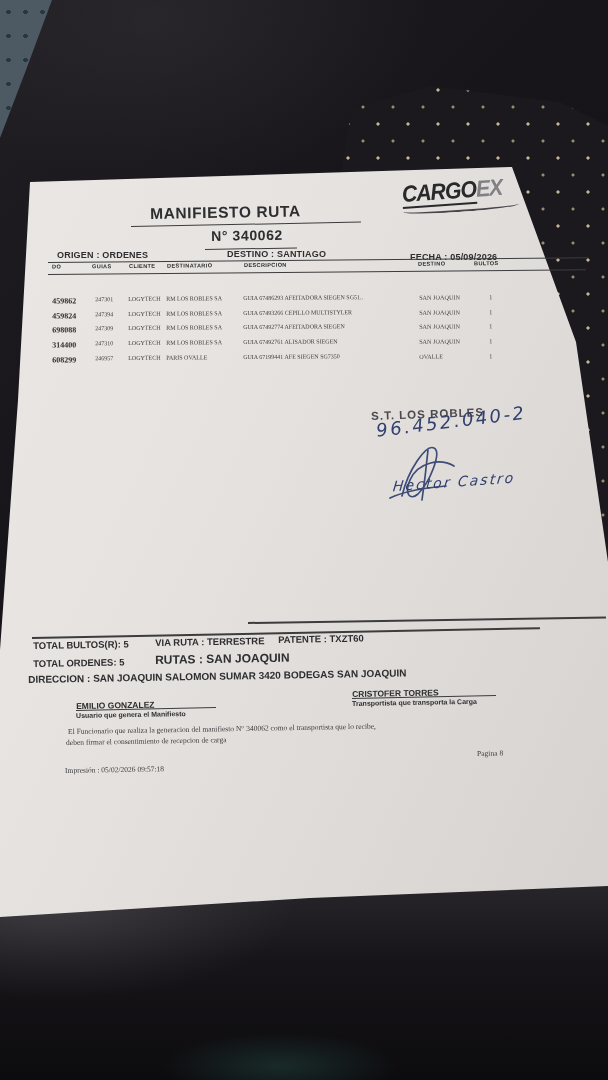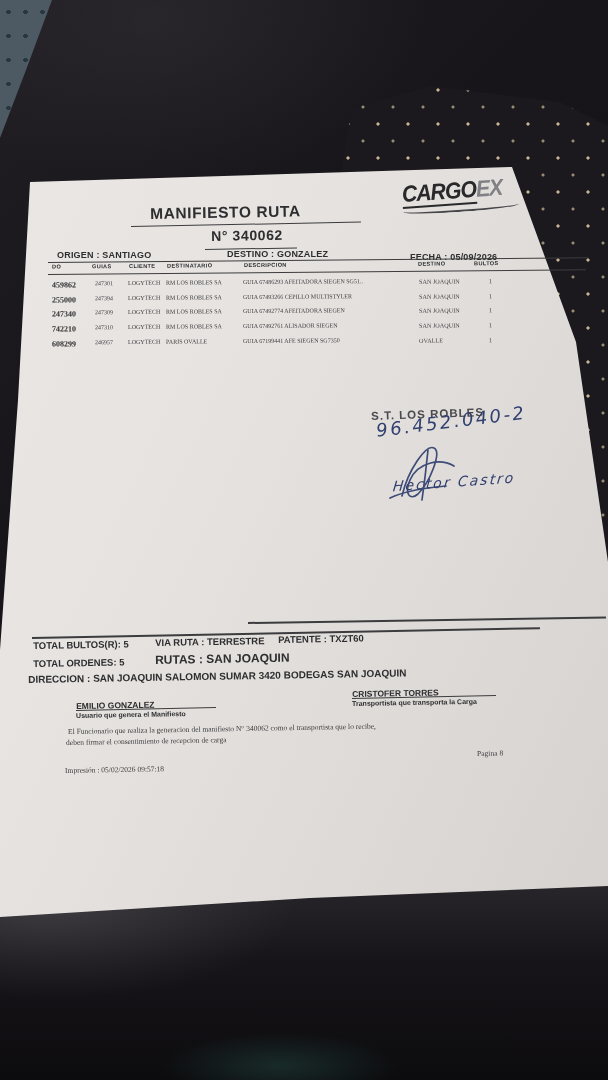--- a/index.html
+++ b/index.html
@@ -48,21 +48,21 @@
   #logo .p2{color:#818185;}
   #logo-swoosh{width:116px;height:6px;border-bottom:2.2px solid #46464a;border-radius:50%;margin-top:0px;}
 
   #doc-title{left:150px;top:205px;font-size:15.5px;letter-spacing:.6px;transform:rotate(-1deg);transform-origin:0 0;}
   #doc-num{left:211px;top:228px;font-size:14px;letter-spacing:.6px;transform:rotate(-1deg);transform-origin:0 0;}
 
   .info{font-size:9px;letter-spacing:.2px;}
 
   .th{font-size:5.6px;letter-spacing:.35px;font-weight:bold;color:#2e2e30;position:absolute;top:0;}
   .row{left:0;width:608px;height:13px;transform:rotate(-0.45deg);transform-origin:0 0;}
-  .row span{position:absolute;top:0;white-space:nowrap;}
+  .row span{position:absolute;top:16px;white-space:nowrap;}
   .c-do{left:52px;font-family:"Liberation Serif",serif;font-weight:bold;font-size:8px;color:#2c2c2e;}
   .c-guia{left:95px;font-family:"Liberation Serif",serif;font-size:6px;color:#3d3d40;}
   .c-cli{left:128px;font-family:"Liberation Serif",serif;font-size:6px;color:#3d3d40;}
   .c-dest{left:166px;font-family:"Liberation Serif",serif;font-size:6px;color:#3d3d40;}
   .c-desc{left:243px;font-family:"Liberation Serif",serif;font-size:6px;color:#3d3d40;}
   .c-dno{left:419px;font-family:"Liberation Serif",serif;font-size:6.2px;color:#3d3d40;}
   .c-bul{left:489px;font-family:"Liberation Serif",serif;font-size:6.2px;color:#3d3d40;}
 
   
   #stamp-company{left:371px;top:410px;font-size:11.5px;letter-spacing:1px;color:#4a4a4e;
@@ -92,22 +92,22 @@
 <div class="abs" id="logo">
   <div class="word"><span class="p1">CARGO</span><span class="p2">EX</span></div>
   <div id="logo-swoosh"></div>
 </div>
 
 <div class="abs sans-b" id="doc-title">MANIFIESTO RUTA</div>
 <div class="abs rule" style="left:131px;top:226px;width:230px;transform:rotate(-1.1deg);"></div>
 <div class="abs sans-b" id="doc-num">N° 340062</div>
 <div class="abs rule" style="left:205px;top:249px;width:92px;transform:rotate(-1deg);"></div>
 
-<div class="abs sans-b info" style="left:57px;top:250px;">ORIGEN : SANTIAGO</div>
-<div class="abs sans-b info" style="left:227px;top:249px;">DESTINO : GONZALEZ</div>
+<div class="abs sans-b info" style="left:57px;top:250px;">ORIGEN : ORDENES</div>
+<div class="abs sans-b info" style="left:227px;top:249px;">DESTINO : SANTIAGO</div>
 <div class="abs sans-b info" style="left:410px;top:252px;">FECHA : 05/09/2026</div>
 
 <div class="abs rule" style="left:48px;top:262px;width:540px;transform:rotate(-0.5deg);"></div>
 <div class="abs" style="left:0;top:264px;width:608px;height:8px;transform:rotate(-0.45deg);transform-origin:0 0;">
   <span class="th" style="left:52px;">DO</span>
   <span class="th" style="left:92px;">GUIAS</span>
   <span class="th" style="left:129px;">CLIENTE</span>
   <span class="th" style="left:167px;">DESTINATARIO</span>
   <span class="th" style="left:244px;">DESCRIPCION</span>
   <span class="th" style="left:418px;">DESTINO</span>
@@ -118,39 +118,39 @@
 <div class="abs row" style="top:281px;">
   <span class="c-do">459862</span>
   <span class="c-guia">247301</span>
   <span class="c-cli">LOGYTECH</span>
   <span class="c-dest">RM LOS ROBLES SA</span>
   <span class="c-desc">GUIA 67486293 AFEITADORA SIEGEN SG51..</span>
   <span class="c-dno">SAN JOAQUIN</span>
   <span class="c-bul">1</span>
 </div>
 <div class="abs row" style="top:295.7px;">
-  <span class="c-do">255000</span>
+  <span class="c-do">459824</span>
   <span class="c-guia">247394</span>
   <span class="c-cli">LOGYTECH</span>
   <span class="c-dest">RM LOS ROBLES SA</span>
   <span class="c-desc">GUIA 67493266 CEPILLO MULTISTYLER</span>
   <span class="c-dno">SAN JOAQUIN</span>
   <span class="c-bul">1</span>
 </div>
 <div class="abs row" style="top:310.4px;">
-  <span class="c-do">247340</span>
+  <span class="c-do">698088</span>
   <span class="c-guia">247309</span>
   <span class="c-cli">LOGYTECH</span>
   <span class="c-dest">RM LOS ROBLES SA</span>
   <span class="c-desc">GUIA 67492774 AFEITADORA SIEGEN</span>
   <span class="c-dno">SAN JOAQUIN</span>
   <span class="c-bul">1</span>
 </div>
 <div class="abs row" style="top:325.1px;">
-  <span class="c-do">742210</span>
+  <span class="c-do">314400</span>
   <span class="c-guia">247310</span>
   <span class="c-cli">LOGYTECH</span>
   <span class="c-dest">RM LOS ROBLES SA</span>
   <span class="c-desc">GUIA 67492761 ALISADOR SIEGEN</span>
   <span class="c-dno">SAN JOAQUIN</span>
   <span class="c-bul">1</span>
 </div>
 <div class="abs row" style="top:339.8px;">
   <span class="c-do">608299</span>
   <span class="c-guia">246957</span>

